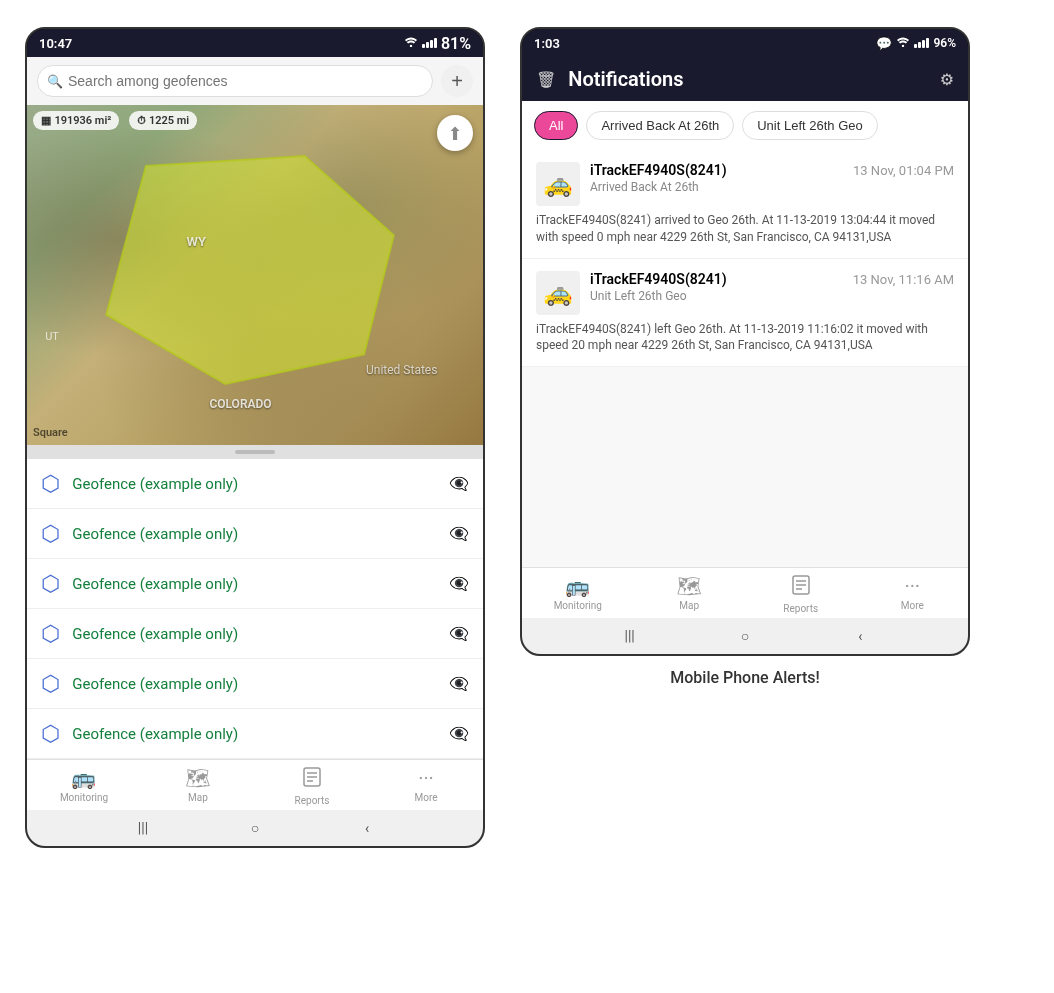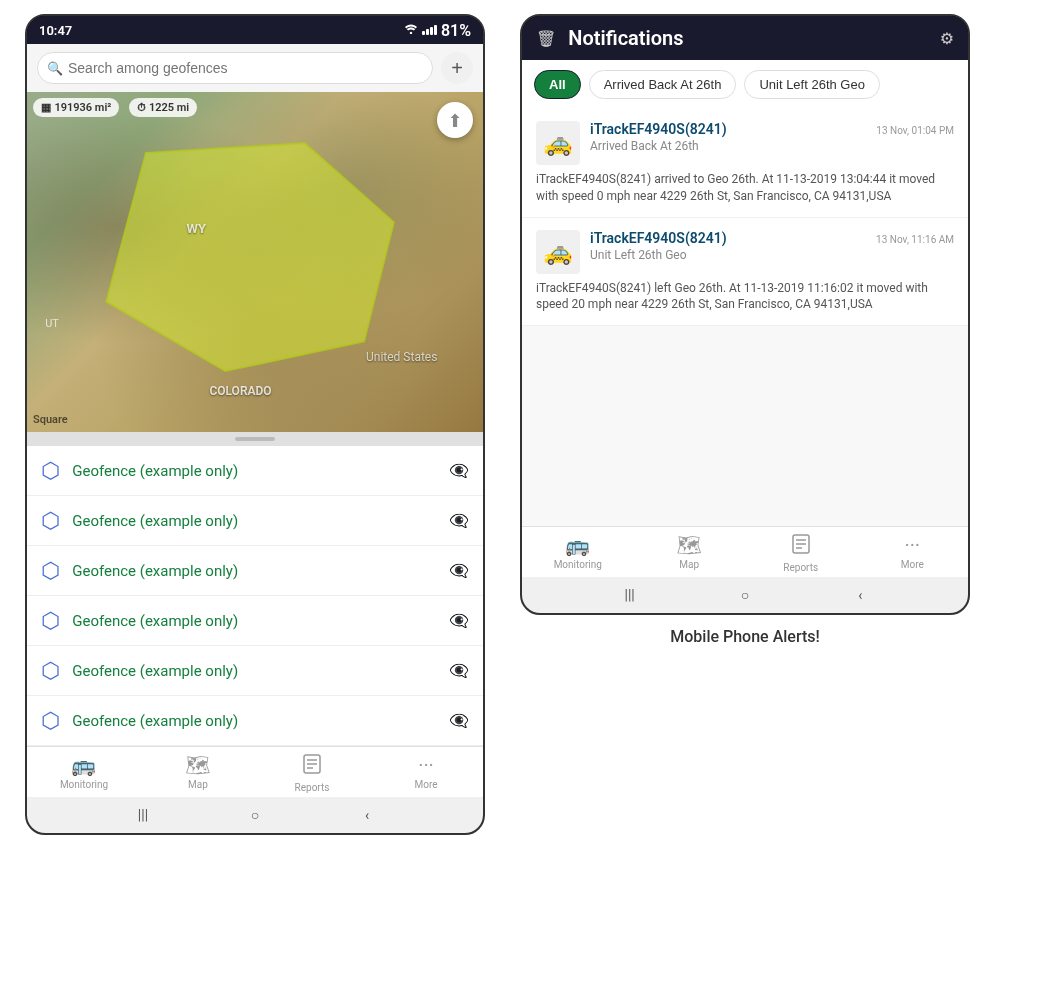--- a/index.html
+++ b/index.html
@@ -13,21 +13,21 @@
       align-items: center;
       justify-content: flex-start;
       overflow: hidden;
     }
 
     .main-container {
       display: flex;
       flex-direction: row;
       width: 1054px;
       height: 993px;
-      padding: 14px 20px 0 20px;
+      padding: 27px 20px 0 20px;
       gap: 20px;
     }
 
     
     .phone-left {
       display: flex;
       flex-direction: column;
       align-items: center;
       width: 470px;
     }
@@ -354,24 +354,23 @@
       padding: 6px 14px;
       border-radius: 20px;
       font-size: 13px;
       cursor: pointer;
       white-space: nowrap;
       border: 1px solid #ddd;
       background: white;
       color: #333;
     }
     .filter-tab.active {
-      background: #15803d;
+      background: #ec4899;
       color: white;
       border-color: #1a1a2e;
-      font-weight: bold;
     }
 
     
     .notif-list {
       background: white;
     }
     .notif-card {
       padding: 12px 14px;
       border-bottom: 1px solid #f0f0f0;
     }
@@ -397,24 +396,24 @@
     }
     .notif-card-top {
       display: flex;
       justify-content: space-between;
       align-items: baseline;
       margin-bottom: 2px;
     }
     .notif-vehicle-name {
       font-size: 14px;
       font-weight: 600;
-      color: #0c4a6e;
+      color: #000000;
     }
     .notif-timestamp {
-      font-size: 10px;
+      font-size: 13px;
       color: #999;
     }
     .notif-event-type {
       font-size: 12px;
       color: #888;
       margin-bottom: 4px;
     }
     .notif-description {
       font-size: 12px;
       color: #555;
@@ -591,20 +590,42 @@
         <div class="home-btn">‹</div>
       </div>
 
     </div>
 
   </div>
 
   <div class="phone-right">
     <div class="phone-frame-right">
 
+      <div class="status-bar">
+        <span>1:03</span>
+        <div class="status-bar-right">
+          <span style="font-size:13px;">💬</span>
+          <span>
+            <svg width="14" height="10" viewBox="0 0 14 10" fill="white">
+              <path d="M7 2.5C8.8 2.5 10.4 3.2 11.6 4.4L13 3C11.4 1.5 9.3 0.5 7 0.5C4.7 0.5 2.6 1.5 1 3L2.4 4.4C3.6 3.2 5.2 2.5 7 2.5Z"></path>
+              <path d="M7 5.5C8.1 5.5 9.1 5.9 9.8 6.6L11.2 5.2C10.1 4.2 8.6 3.5 7 3.5C5.4 3.5 3.9 4.2 2.8 5.2L4.2 6.6C4.9 5.9 5.9 5.5 7 5.5Z"></path>
+              <circle cx="7" cy="9" r="1.2"></circle>
+            </svg>
+          </span>
+          <span>
+            <div class="signal-bars">
+              <div class="signal-bar" style="height:4px;"></div>
+              <div class="signal-bar" style="height:6px;"></div>
+              <div class="signal-bar" style="height:8px;"></div>
+              <div class="signal-bar" style="height:10px;"></div>
+            </div>
+          </span>
+          <span style="font-size:12px;">96%</span>
+        </div>
+      </div>
 
       <div class="notif-header">
         <span class="notif-icon-left">🗑</span>
         <span class="notif-title">Notifications</span>
         <span class="notif-icon-right">⚙</span>
       </div>
 
       <div class="filter-tabs">
         <button class="filter-tab active">All</button>
         <button class="filter-tab">Arrived Back At 26th</button>

